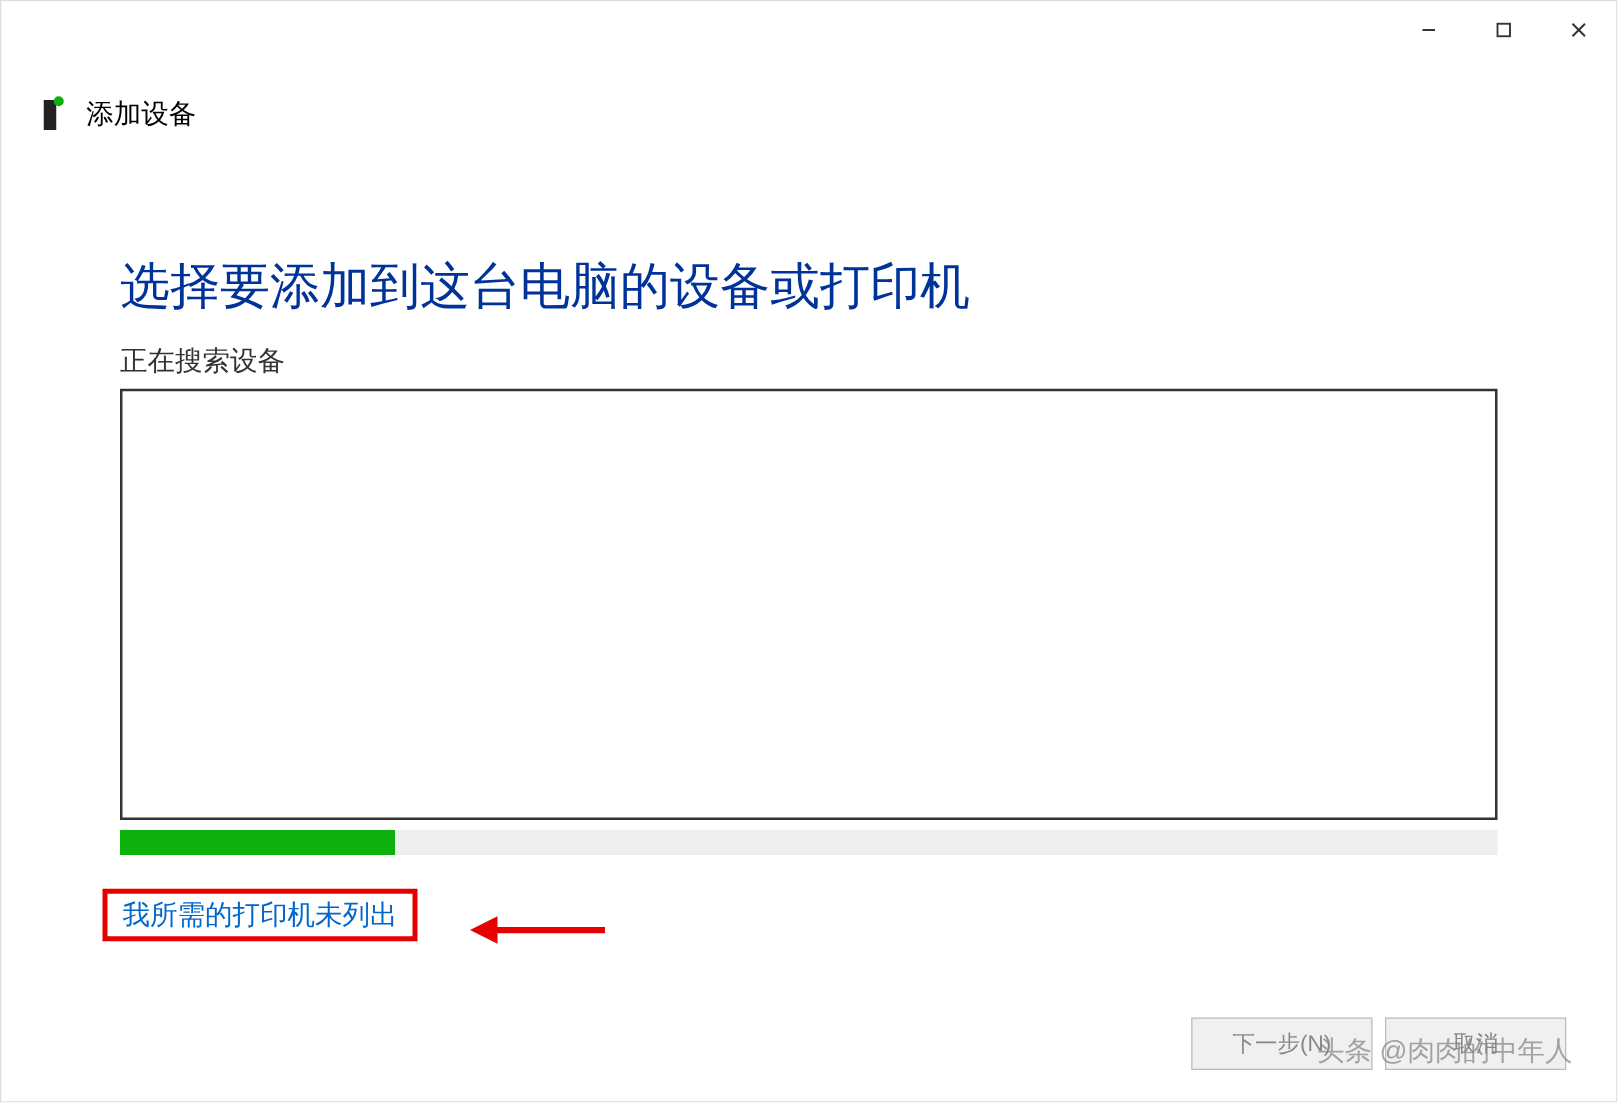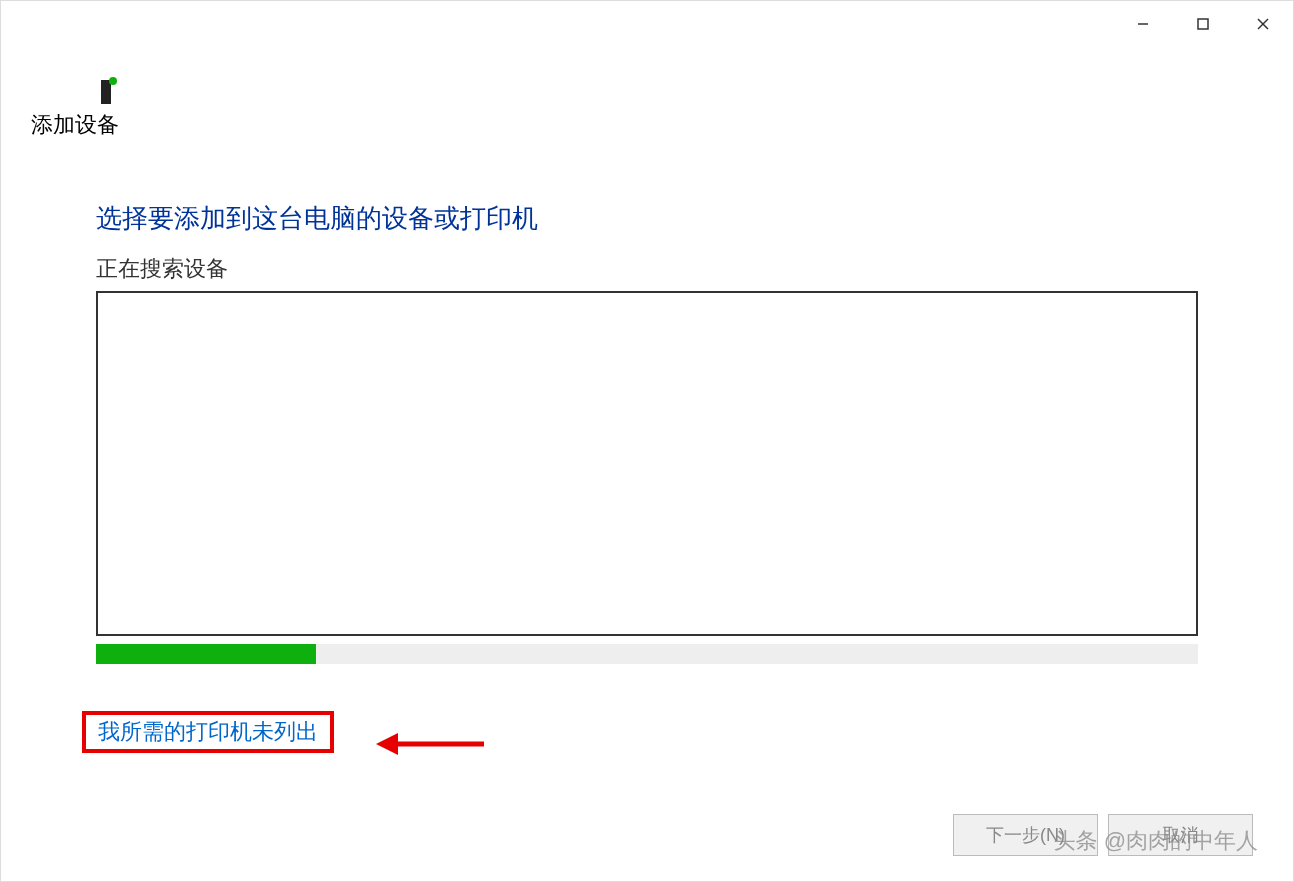--- a/index.html
+++ b/index.html
@@ -32,41 +32,40 @@
       display: flex;
       align-items: center;
       justify-content: center;
       color: #333;
     }
     .header {
       position: absolute;
       top: 75px;
       left: 30px;
       display: flex;
-      align-items: flex-end;
-      gap: 4px;
-      flex-direction: column;
+      align-items: flex-start;
+      gap: 16px;
     }
     .header-icon {
       width: 22px;
       height: 30px;
       position: relative;
     }
     .header-title {
       font-size: 22px;
       color: #000;
     }
     .content {
       position: absolute;
       top: 200px;
       left: 95px;
       right: 95px;
     }
     .main-heading {
-      font-size: 26px;
+      font-size: 40px;
       color: #003399;
       margin-bottom: 18px;
       font-weight: normal;
     }
     .status-text {
       font-size: 22px;
       color: #333;
       margin-bottom: 7px;
     }
     .device-list {

